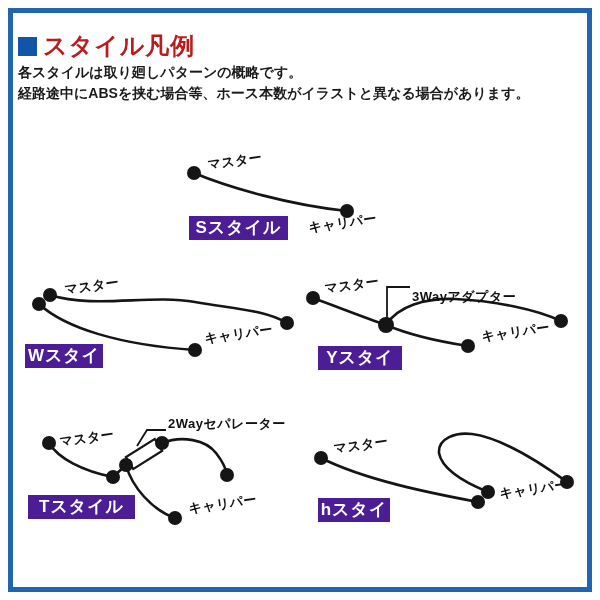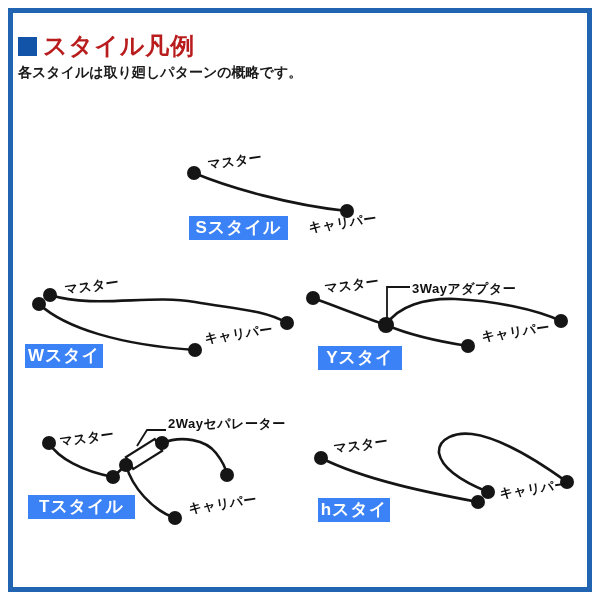--- a/index.html
+++ b/index.html
@@ -19,21 +19,21 @@
     color:#b91c1c;font-size:24px;font-weight:bold;letter-spacing:1px;
   }
   .header .sq{
     display:inline-block;width:19px;height:19px;background:#1254a8;margin-right:2px;
   }
   .intro{
     position:absolute;left:18px;top:62px;width:560px;
     color:#1a1a1a;font-size:14px;font-weight:600;line-height:21px;letter-spacing:0px;
   }
   .style-box{
-    position:absolute;height:24px;background:#3b82f6;color:#ffffff;
+    position:absolute;height:24px;background:#4c1d95;color:#ffffff;
     font-size:17px;font-weight:bold;text-align:center;line-height:24px;
     letter-spacing:1px;
   }
   .pt-label{
     position:absolute;color:#111;font-size:13px;font-weight:600;white-space:nowrap;
     transform:rotate(-8deg);transform-origin:left bottom;letter-spacing:0.5px;
   }
   .pt-label.flat{transform:none;}
   svg.diagram{position:absolute;left:0;top:0;}
   .hose{fill:none;stroke:#151515;stroke-width:2.6;stroke-linecap:round;}
@@ -48,20 +48,21 @@
 
   <div class="frame"></div>
 
   <div class="header">
     <span class="sq"></span>
     <span>スタイル凡例</span>
   </div>
 
   <div class="intro">
     <div>各スタイルは取り廻しパターンの概略です。</div>
+    <div>経路途中にABSを挟む場合等、ホース本数がイラストと異なる場合があります。</div>
   </div>
 
   <svg class="diagram" width="600" height="600" viewBox="0 0 600 600">
 
     <g>
       <path class="hose" d="M194,173 C230,188 290,205 347,211"></path>
       <circle class="dot" cx="194" cy="173" r="7"></circle>
       <circle class="dot" cx="347" cy="211" r="7"></circle>
     </g>
 
@@ -110,21 +111,21 @@
     </g>
   </svg>
 
   <div class="pt-label" style="left:209px;top:156px;">マスター</div>
   <div class="pt-label" style="left:310px;top:219px;">キャリパー</div>
 
   <div class="pt-label" style="left:66px;top:281px;">マスター</div>
   <div class="pt-label" style="left:206px;top:330px;">キャリパー</div>
 
   <div class="pt-label" style="left:326px;top:280px;">マスター</div>
-  <div class="pt-label flat" style="left:412px;top:280px;">3Wayアダプター</div>
+  <div class="pt-label flat" style="left:412px;top:288px;">3Wayアダプター</div>
   <div class="pt-label" style="left:483px;top:328px;">キャリパー</div>
 
   <div class="pt-label" style="left:61px;top:433px;">マスター</div>
   <div class="pt-label flat" style="left:168px;top:415px;">2Wayセパレーター</div>
   <div class="pt-label" style="left:190px;top:500px;">キャリパー</div>
 
   <div class="pt-label" style="left:335px;top:440px;">マスター</div>
   <div class="pt-label" style="left:501px;top:485px;">キャリパー</div>
 
   <div class="style-box" style="left:189px;top:216px;width:99px;">Sスタイル</div>

